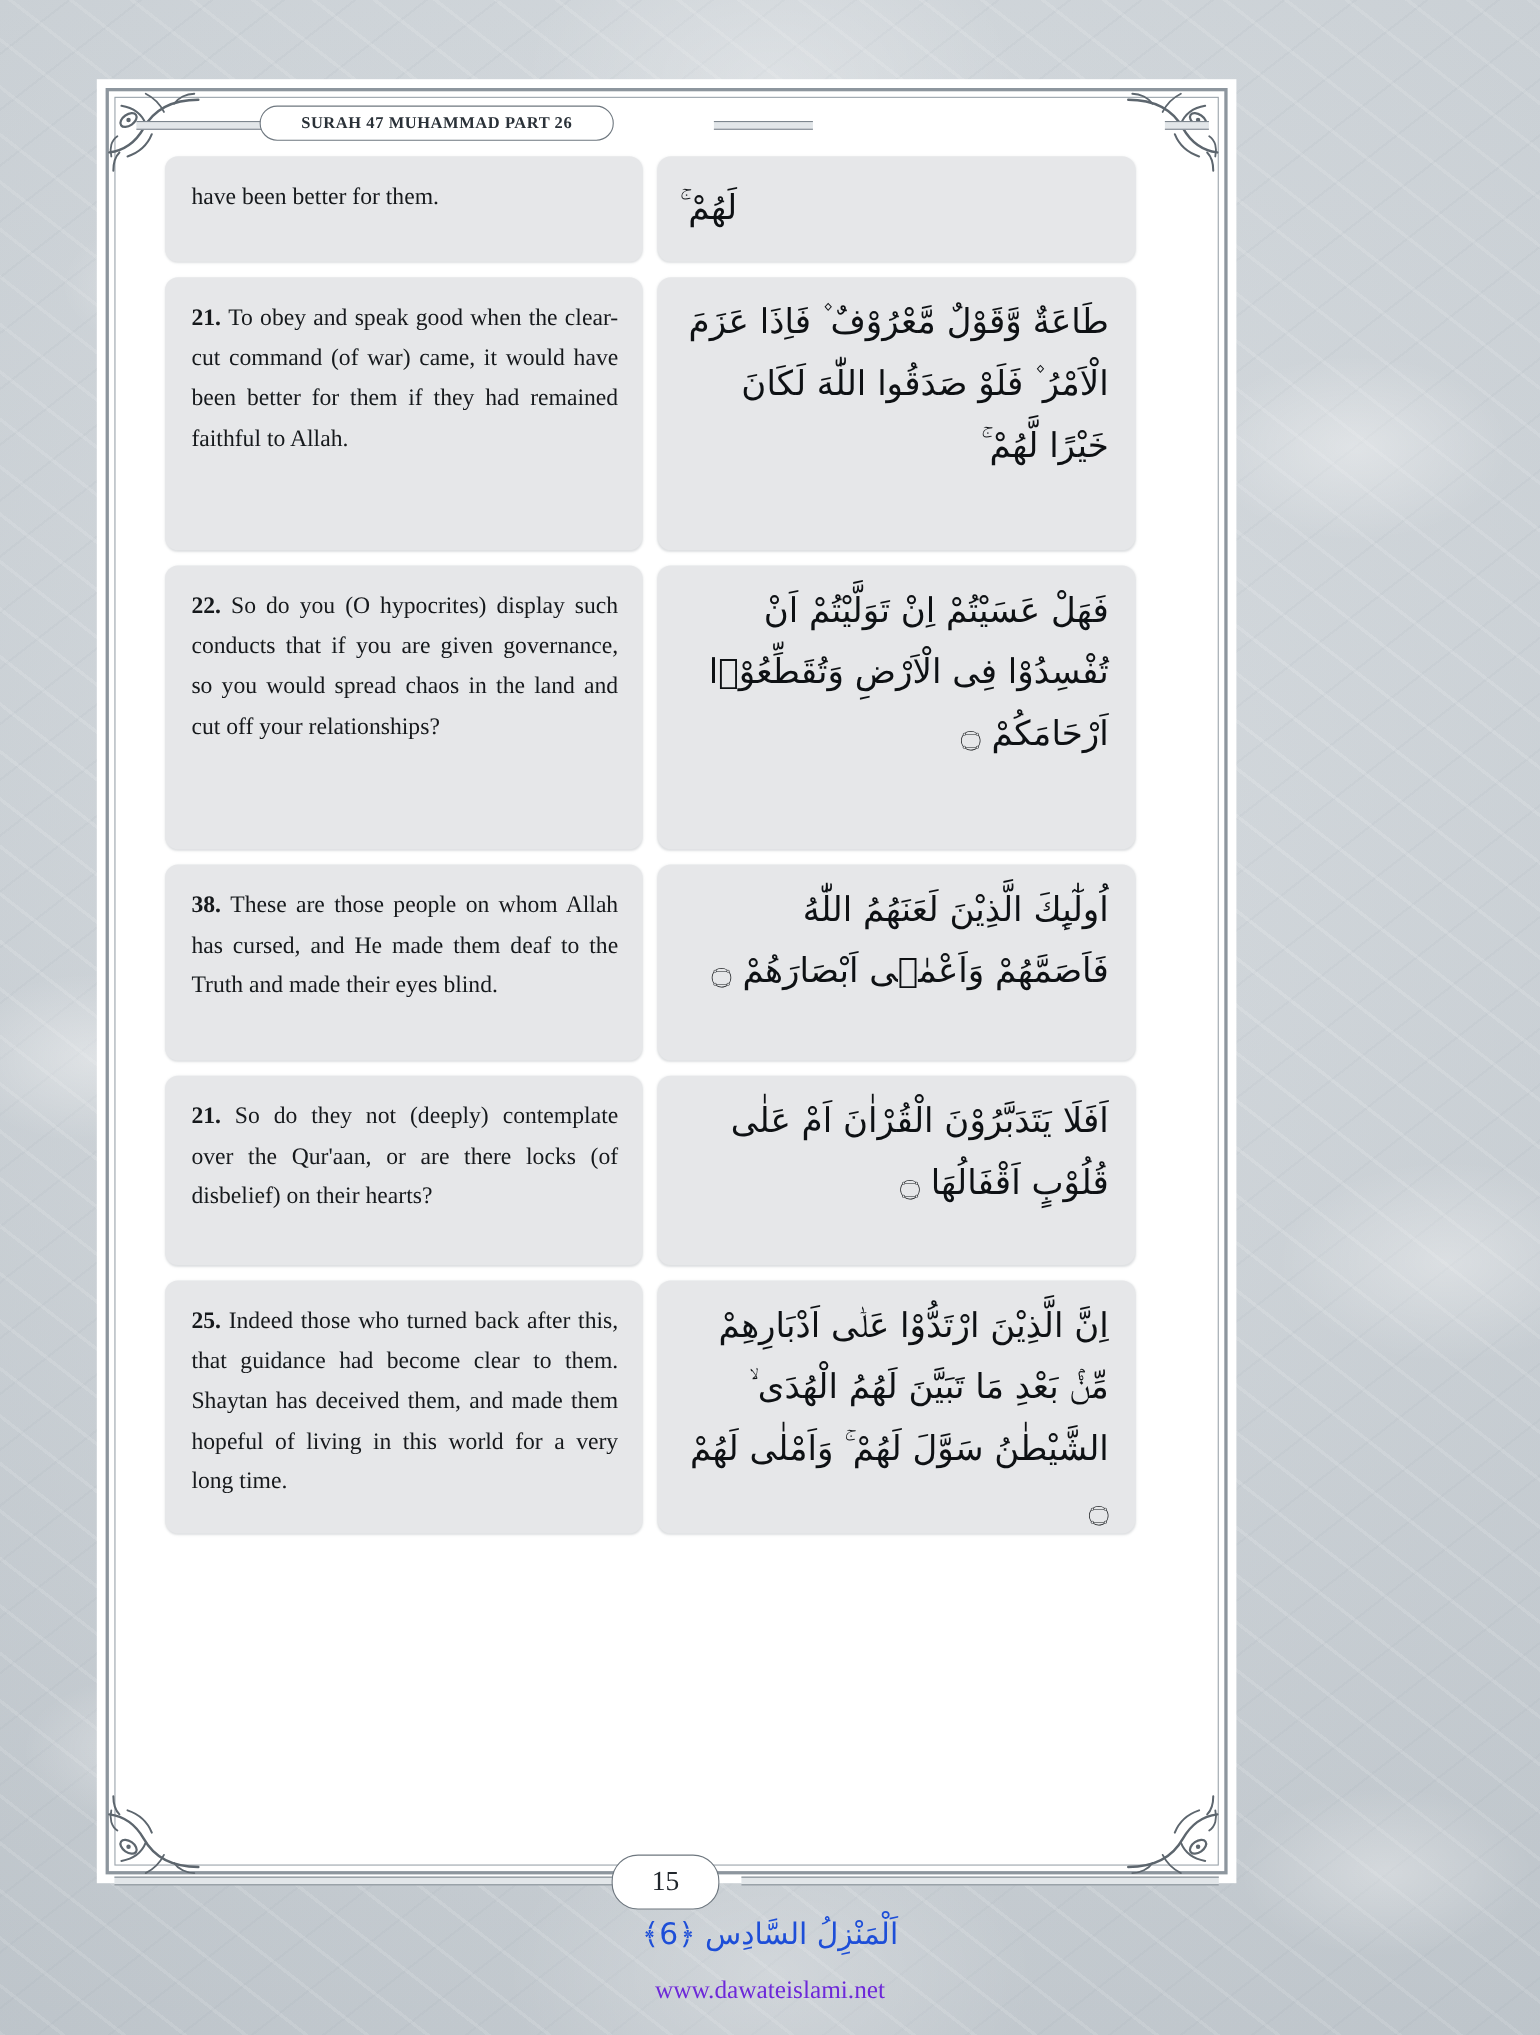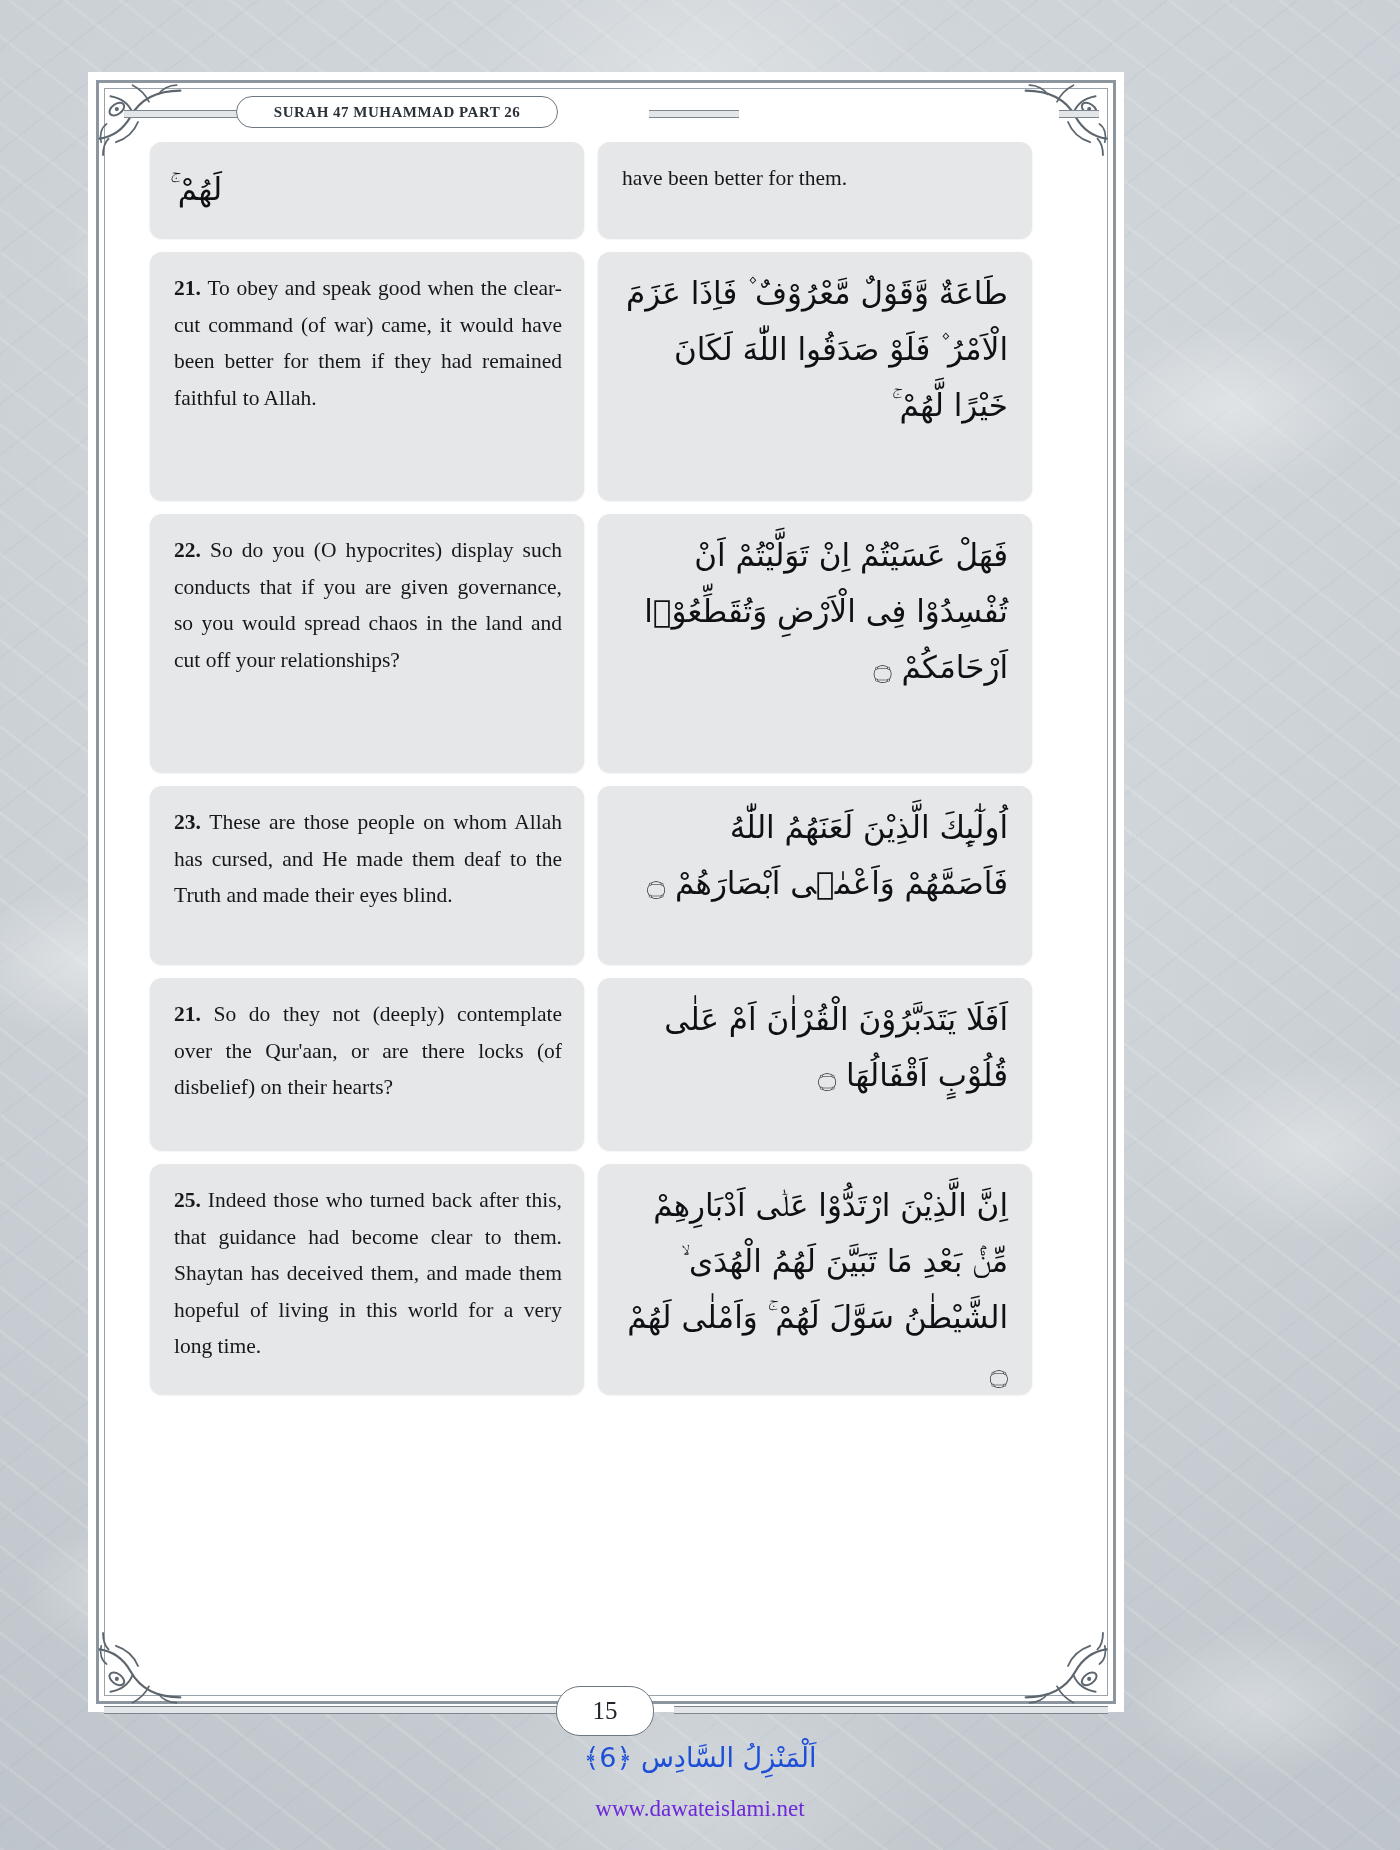--- a/index.html
+++ b/index.html
@@ -315,27 +315,27 @@
   <div class="header-rule" id="rule-middle"></div>
   <div class="header-rule" id="rule-right"></div>
   <div class="header-cap" id="header-title-cap">
     <span>SURAH 47 MUHAMMAD PART 26</span>
   </div>
 </div>
 
 <div id="verse-grid">
 
   <div class="verse-row" id="row-0">
-    <div class="cell cell-ar">
-      <span>لَهُمْ ۚ</span>
-    </div>
     <div class="cell cell-en">
       <span class="vnum"></span>
       <span>have been better for them.</span>
     </div>
+    <div class="cell cell-ar">
+      <span>لَهُمْ ۚ</span>
+    </div>
   </div>
 
   <div class="verse-row" id="row-1">
     <div class="cell cell-en">
       <span class="vnum">21. </span>
       <span>To obey and speak good when the clear-cut command (of war) came, it would have been better for them if they had remained faithful to Allah.</span>
     </div>
     <div class="cell cell-ar">
       <span>طَاعَةٌ وَّقَوْلٌ مَّعْرُوْفٌ ۫ فَاِذَا عَزَمَ الْاَمْرُ ۫ فَلَوْ صَدَقُوا اللّٰهَ لَكَانَ خَيْرًا لَّهُمْ ۚ</span>
     </div>
@@ -346,21 +346,21 @@
       <span class="vnum">22. </span>
       <span>So do you (O hypocrites) display such conducts that if you are given governance, so you would spread chaos in the land and cut off your relationships?</span>
     </div>
     <div class="cell cell-ar">
       <span>فَهَلْ عَسَيْتُمْ اِنْ تَوَلَّيْتُمْ اَنْ تُفْسِدُوْا فِی الْاَرْضِ وَتُقَطِّعُوْۤا اَرْحَامَكُمْ ۝</span>
     </div>
   </div>
 
   <div class="verse-row" id="row-3">
     <div class="cell cell-en">
-      <span class="vnum">23. </span>
+      <span class="vnum">38. </span>
       <span>These are those people on whom Allah has cursed, and He made them deaf to the Truth and made their eyes blind.</span>
     </div>
     <div class="cell cell-ar">
       <span>اُولٰٓىِٕكَ الَّذِيْنَ لَعَنَهُمُ اللّٰهُ فَاَصَمَّهُمْ وَاَعْمٰۤى اَبْصَارَهُمْ ۝</span>
     </div>
   </div>
 
   <div class="verse-row" id="row-4">
     <div class="cell cell-en">
       <span class="vnum">21. </span>

